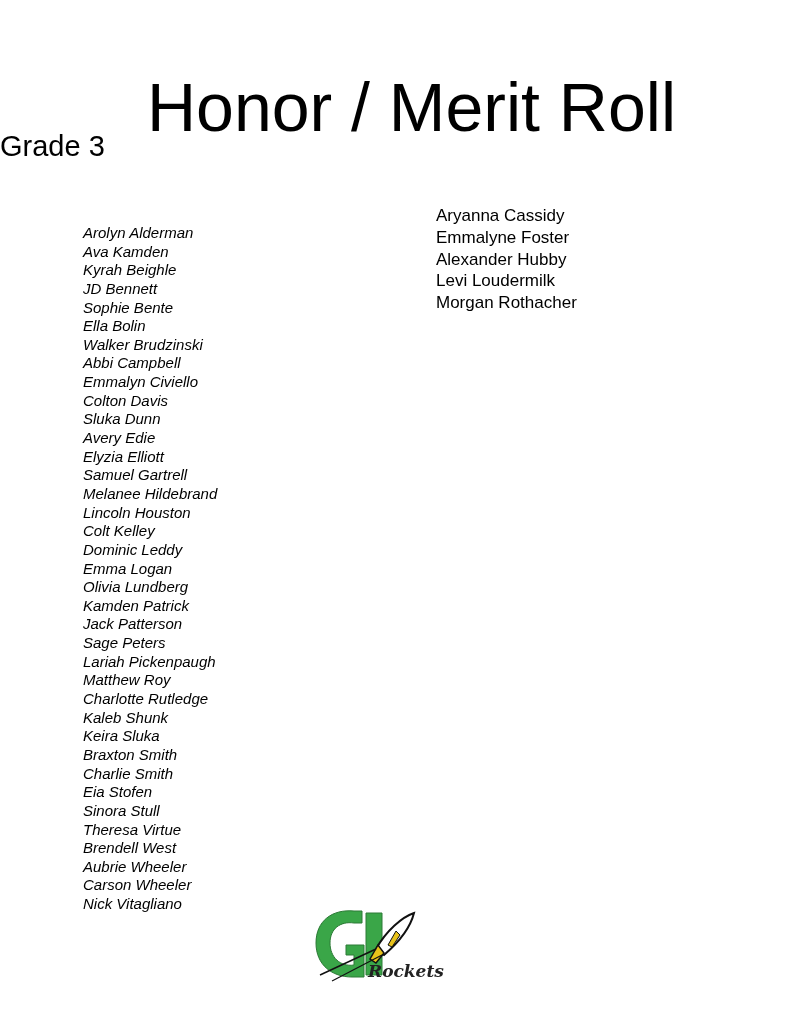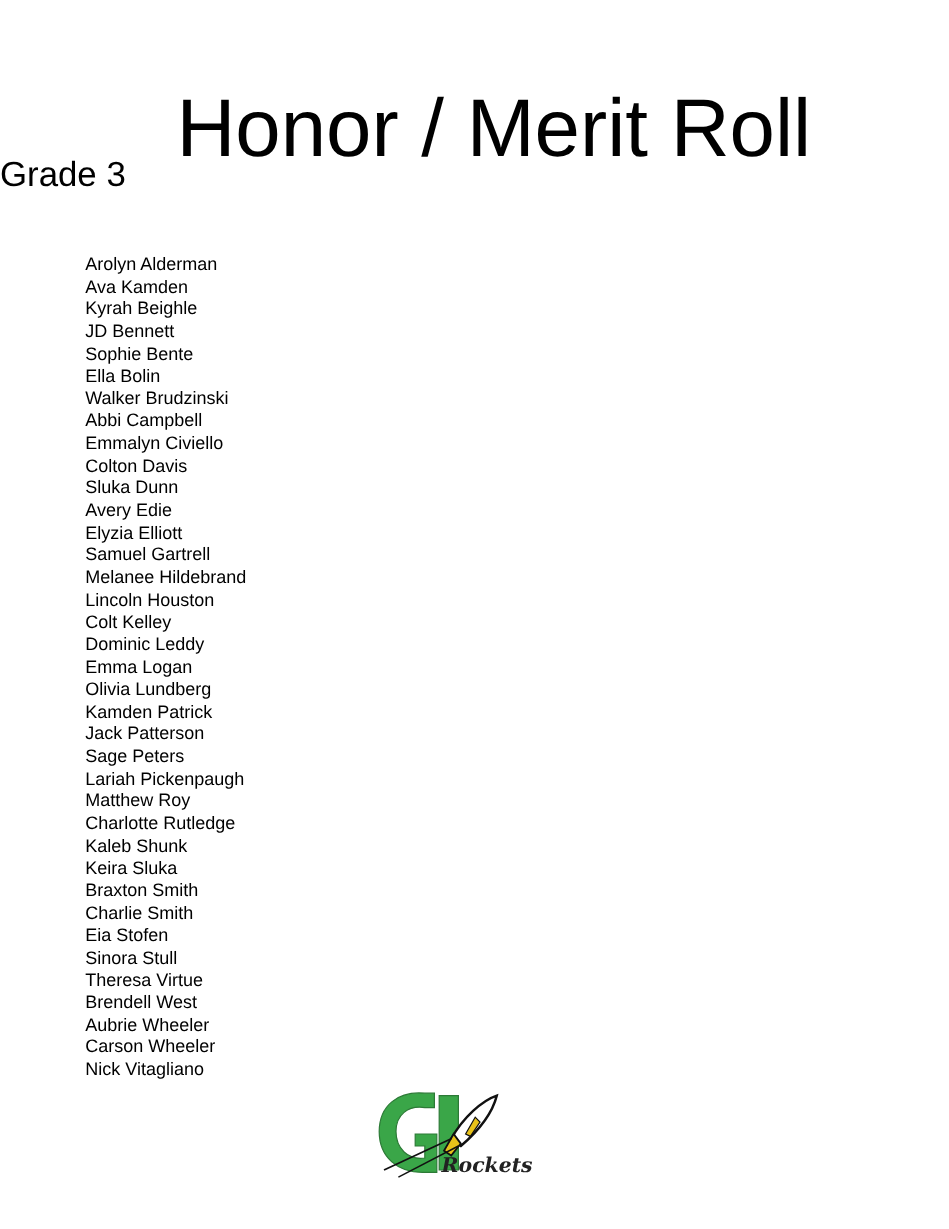--- a/index.html
+++ b/index.html
@@ -5,21 +5,21 @@
     html, body { margin: 0; padding: 0; background: #ffffff; }
     body { width: 791px; height: 1024px; position: relative; overflow: hidden;
            font-family: "Liberation Sans", sans-serif; color: #000; }
     .title { position: absolute; top: 52px; left: 0; width: 791px; text-align: center;
              font-size: 68px; line-height: 78px; font-weight: normal; margin: 16px; letter-spacing: 0px; }
     .subtitle { position: absolute; top: 128px; left: 0; width: 791px; text-align: left;
                 font-size: 29px; line-height: 36px; margin: 0; }
     .col-honor { position: absolute; left: 71px; top: 212px; }
     .col-merit { position: absolute; left: 436px; top: 205px; }
     .col-head { font-size: 22px; line-height: 28px; text-decoration: underline; margin: 0; }
-    .honor-list { list-style: none; margin: 0; padding: 0; }
+    .honor-list { list-style: none; margin: 12px; padding: 0; font-style: italic; }
     .honor-list li { font-size: 15px; line-height: 18.65px; height: 18.65px; white-space: nowrap; }
     .merit-list { list-style: none; margin: 0; padding: 0; }
     .merit-list li { font-size: 17px; line-height: 21.8px; height: 21.8px; white-space: nowrap; }
     .logo { position: absolute; left: 312px; top: 905px; width: 134px; height: 82px; }
   </style>
 </head>
 <body>
 
 <h1 class="title">Honor / Merit Roll</h1>
 <div class="subtitle">Grade 3</div>
@@ -60,20 +60,27 @@
       <li>Sinora Stull</li>
       <li>Theresa Virtue</li>
       <li>Brendell West</li>
       <li>Aubrie Wheeler</li>
       <li>Carson Wheeler</li>
       <li>Nick Vitagliano</li>
     </ul>
 </section>
 
 <section class="col-merit">
+  <ul class="merit-list" id="merit-list">
+      <li>Aryanna Cassidy</li>
+      <li>Emmalyne Foster</li>
+      <li>Alexander Hubby</li>
+      <li>Levi Loudermilk</li>
+      <li>Morgan Rothacher</li>
+    </ul>
 </section>
 
 <div class="logo">
   <svg width="134" height="82" viewBox="0 0 134 82">
 
     <path d="M42 6 C20 4 4 16 4 38 C4 60 20 72 40 72 L52 72 L52 40 L34 40 L34 50 L42 50 L42 60 C28 62 18 52 18 38 C18 24 28 16 42 18 L50 18 L50 6 Z" fill="#3aa648" stroke="#2c7a36" stroke-width="1"></path>
 
     <path d="M54 8 L70 8 L70 70 L54 70 Z" fill="#3aa648" stroke="#2c7a36" stroke-width="1"></path>
 
     <path d="M102 8 C90 12 74 26 64 44 L72 50 C86 38 98 24 102 8 Z" fill="#ffffff" stroke="#111" stroke-width="2"></path>

